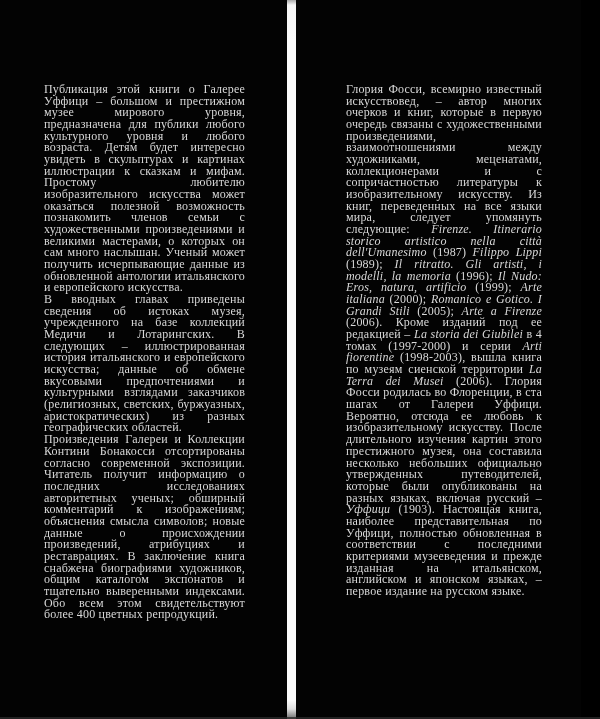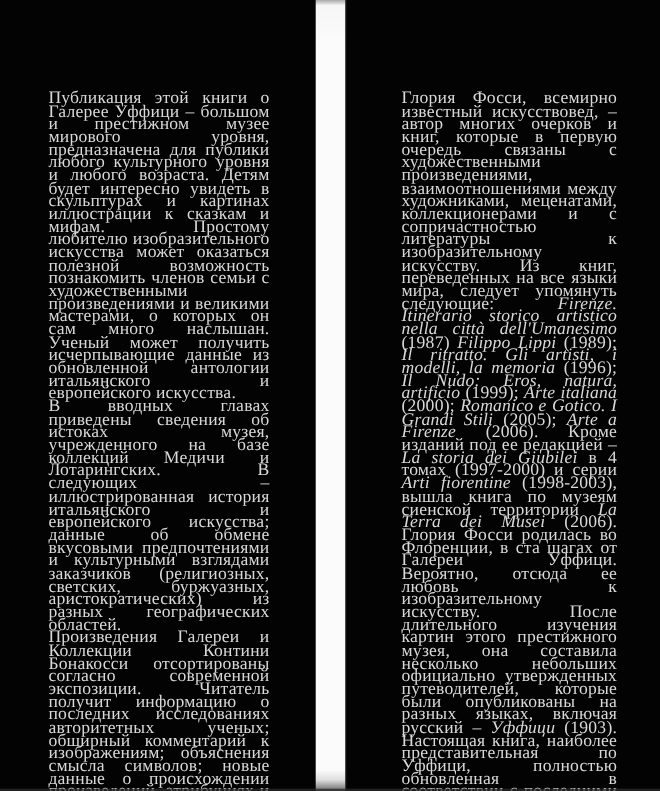--- a/index.html
+++ b/index.html
@@ -13,35 +13,35 @@
   html,body{margin:0;padding:0;background:var(--background);}
   .spread{
     position:relative;
     width:600px;height:719px;
     background:var(--background);
     overflow:hidden;
     font-family:"Liberation Serif","DejaVu Serif",serif;
   }
   .page{position:absolute;top:0;height:719px;background:var(--page);}
   .page-left{left:0;width:287px;}
-  .page-right{left:315px;width:285px;}
+  .page-right{left:296px;width:285px;}
   .gutter{
     position:absolute;top:0;left:287px;width:27px;height:719px;
     background:linear-gradient(180deg,
       #a9a9a9 0px,#f6f6f6 5px,
       var(--gutter) 40px,var(--gutter) 700px,
       #dedede 709px,#8d8d8d 716px,#6f6f6f 719px);
     border-right:1px solid var(--gutter-edge);
   }
   .text-block{position:absolute;top:84px;color:var(--text);}
   .text-left{left:44px;width:201px;}
   .text-right{left:50px;width:196px;}
   .text-block p{
     margin:0;
-    font-size:16px;
+    font-size:12px;
     line-height:11.67px;
     letter-spacing:0.2px;
     text-align:justify;
     text-justify:inter-word;
   }
   .text-block i{font-style:italic;}
   .bottom-edge{
     position:absolute;left:0;bottom:0;width:600px;height:2px;
     background:var(--scan-edge);opacity:.8;
   }

